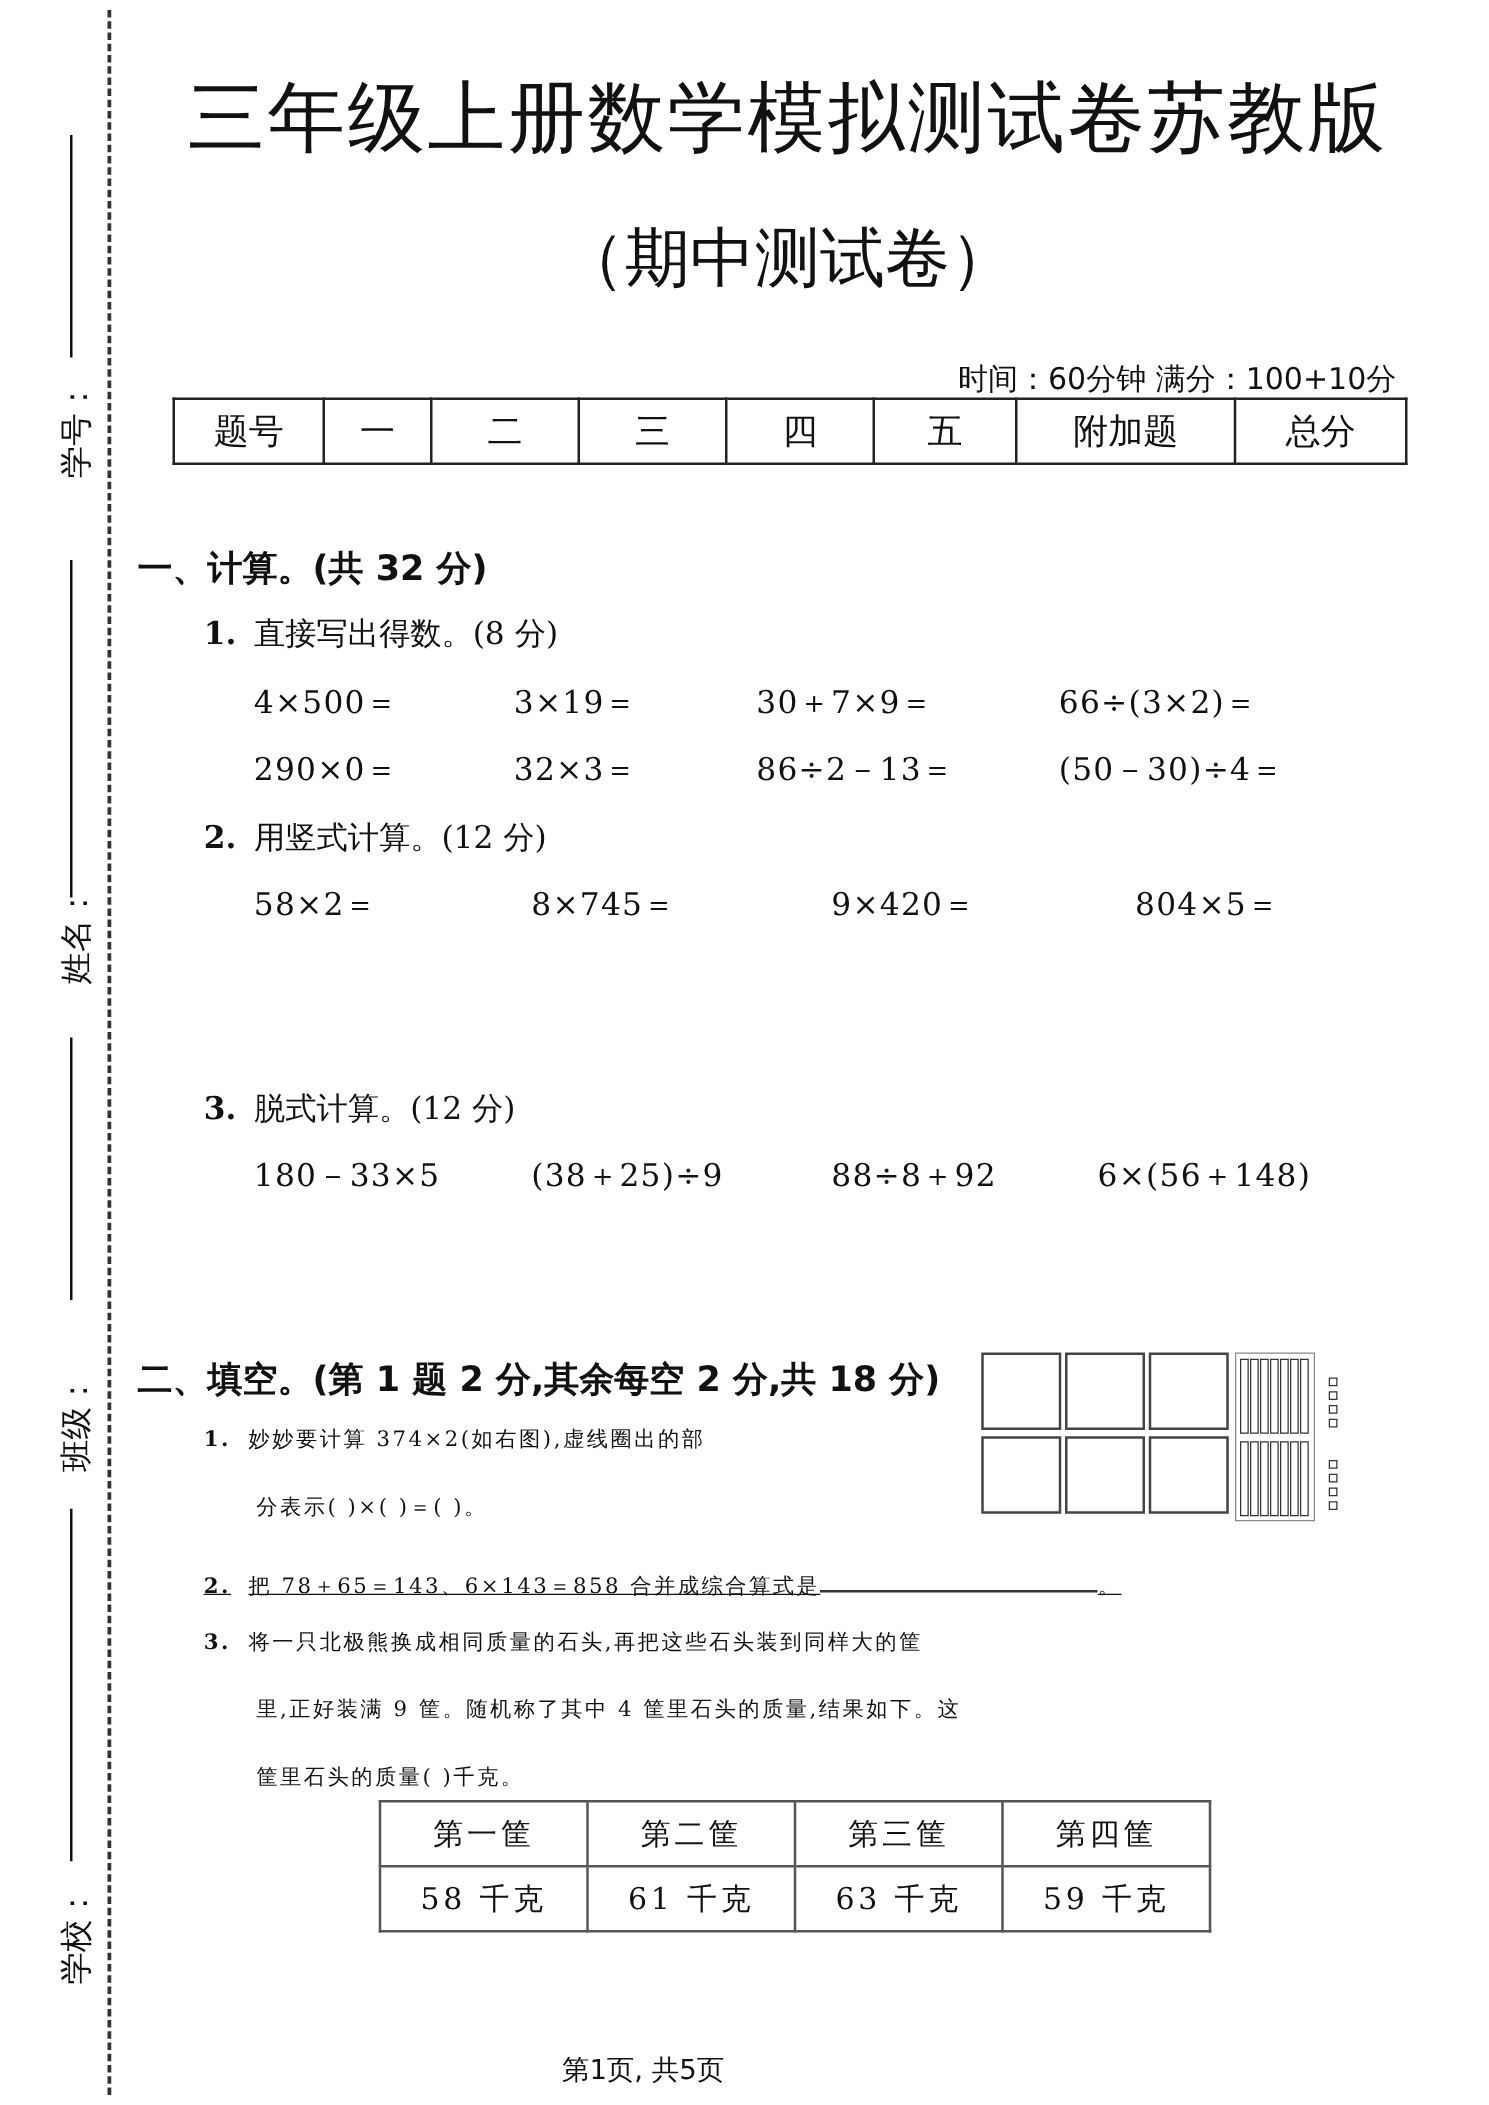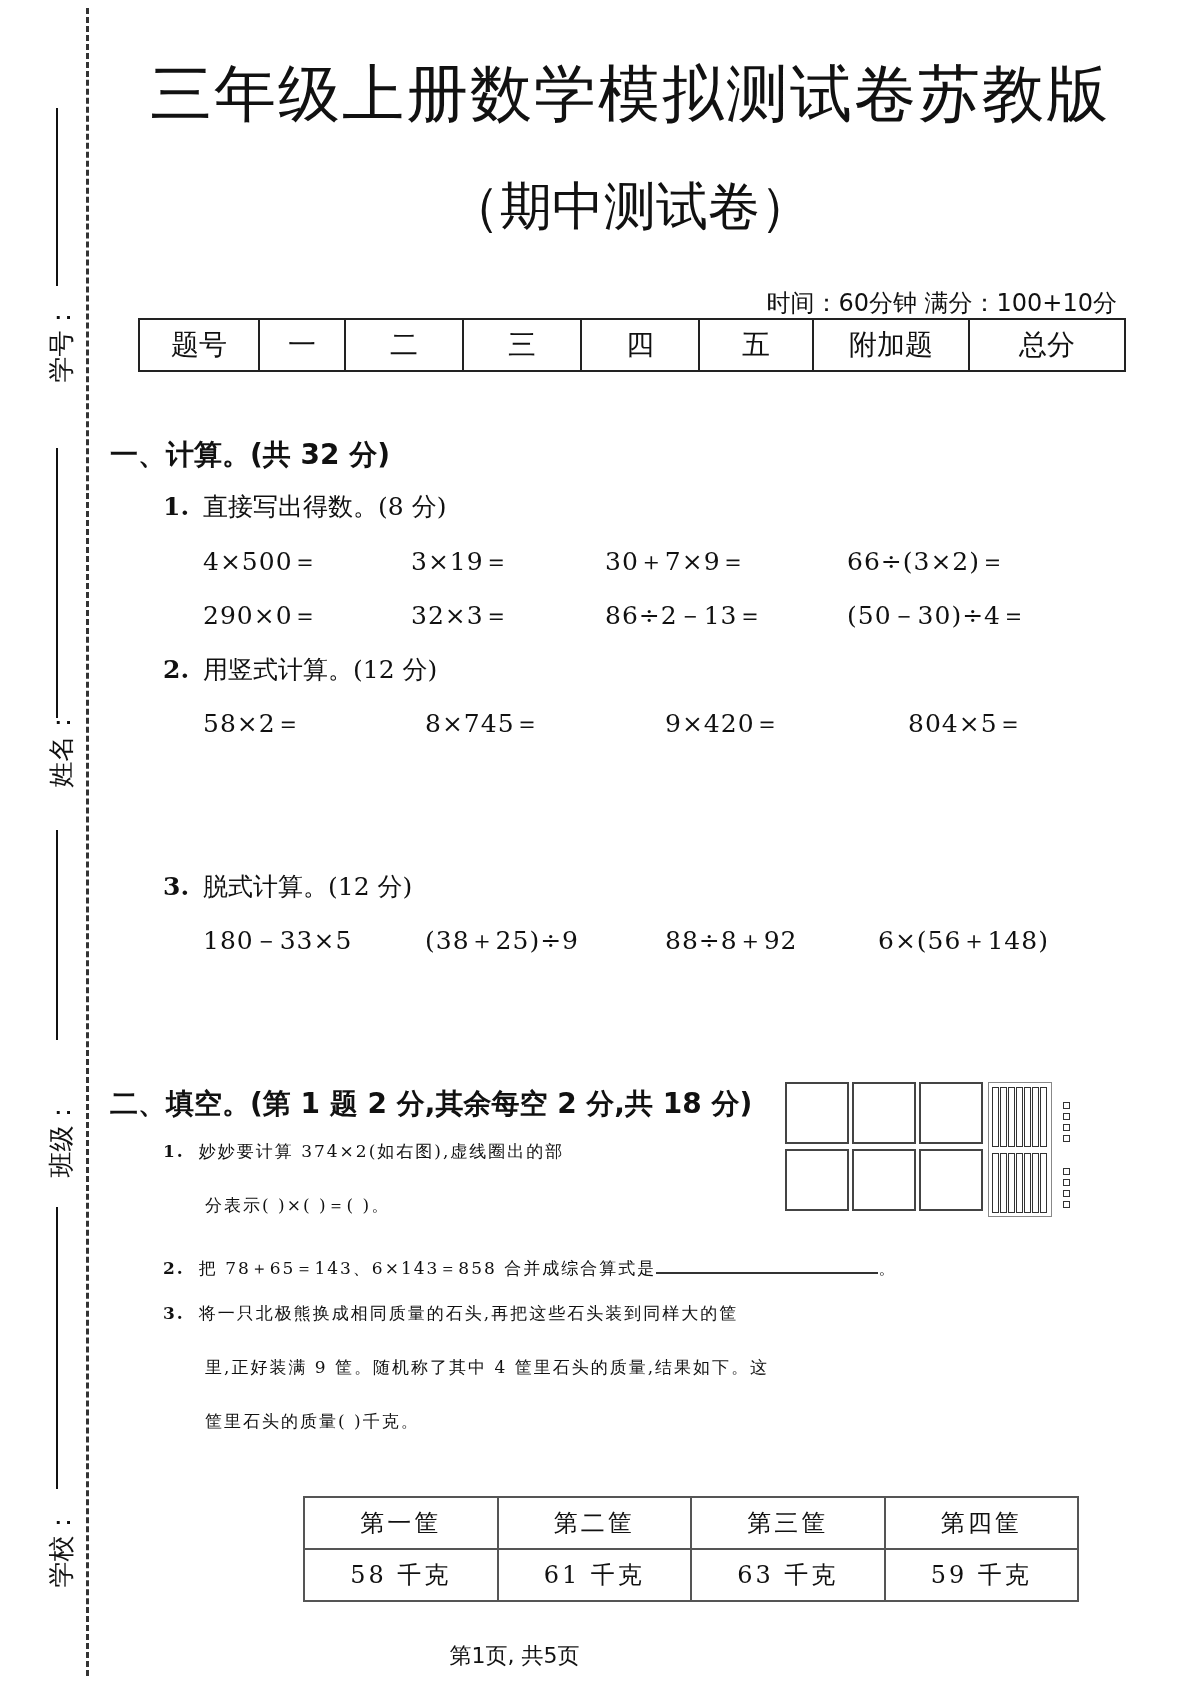--- a/index.html
+++ b/index.html
@@ -26,21 +26,21 @@
   .line b { font-weight: 700; margin-right: 14px; }
   .blank-u { display: inline-block; width: 222px; border-bottom: 2px solid #333; height: 26px; vertical-align: baseline; }
 
   .diagram { position: absolute; left: 785px; top: 1082px; width: 290px; height: 135px; }
   .sq { position: absolute; width: 64px; height: 62px; border: 2px solid #444; }
   .hund { position: absolute; left: 203px; top: 0; width: 64px; height: 135px; border: 1px solid #888; }
   .bar { position: absolute; top: 4px; width: 7px; height: 60px; border: 1.5px solid #333; }
   .bar.low { top: 70px; }
   .unit { position: absolute; left: 278px; width: 7px; height: 7px; border: 1.5px solid #333; }
 
-  table.basket { position: absolute; left: 303px; top: 1496px; width: 776px; border-collapse: collapse; font-size: 24px; }
+  table.basket { position: absolute; left: 303px; top: 1440px; width: 666px; border-collapse: collapse; font-size: 24px; }
   table.basket td { border: 2px solid #555; height: 52px; text-align: center; letter-spacing: 3px; }
 
   .footer { position: absolute; left: 0; width: 1029px; top: 1641px; text-align: center; font-family: "DejaVu Sans", sans-serif; font-size: 22px; }
 </style>
 </head>
 <body>
 
 <div class="margin-dash"></div>
 <div class="margin-line" style="top:108px;height:178px;"></div>
 <div class="margin-label" style="top:330px;">学号：</div>
@@ -58,21 +58,21 @@
 
 <table class="score">
   <tbody>
       <tr>
     <td style="width:120px">题号</td>
     <td style="width:86px">一</td>
     <td style="width:118px">二</td>
     <td style="width:118px">三</td>
     <td style="width:118px">四</td>
     <td style="width:114px">五</td>
-    <td style="width:156px">附加题</td>
+    <td style="width:175px">附加题</td>
     <td>总分</td>
   </tr>
 </tbody>
   </table>
 
 <div class="sec-head" style="top:436px;">一、计算。(共 32 分)</div>
 
 <div class="q-head" style="top:490px;">
   <b>1.</b><span>直接写出得数。(8 分)</span>
 </div>
@@ -134,21 +134,21 @@
   <div class="unit" style="top:20px"></div>
   <div class="unit" style="top:31px"></div>
   <div class="unit" style="top:42px"></div>
   <div class="unit" style="top:53px"></div>
   <div class="unit" style="top:86px"></div>
   <div class="unit" style="top:97px"></div>
   <div class="unit" style="top:108px"></div>
   <div class="unit" style="top:119px"></div>
 </div>
 
-<div class="line" style="top:1248px;">
+<div class="line" style="top:1248px;text-decoration:underline;">
   <b>2.</b><span>把 78＋65＝143、6×143＝858 合并成综合算式是</span><span class="blank-u"></span><span>。</span>
 </div>
 
 <div class="line" style="top:1302px;">
   <b>3.</b><span>将一只北极熊换成相同质量的石头,再把这些石头装到同样大的筐</span>
 </div>
 <div class="line" style="left:205px;top:1356px;">里,正好装满 9 筐。随机称了其中 4 筐里石头的质量,结果如下。这</div>
 <div class="line" style="left:205px;top:1410px;">筐里石头的质量(      )千克。</div>
 
 <table class="basket">

